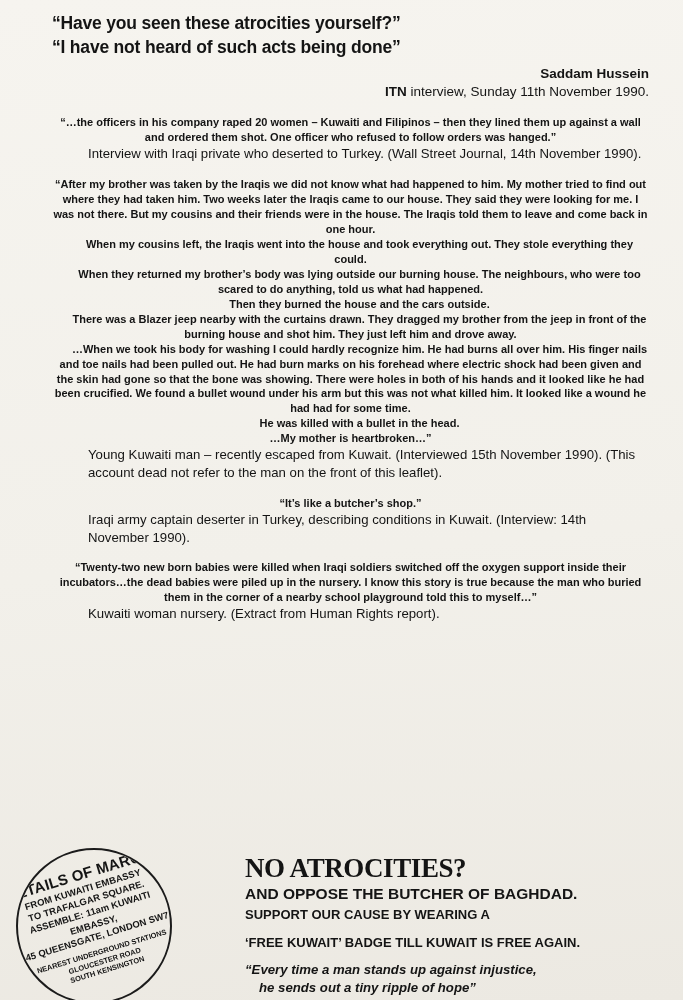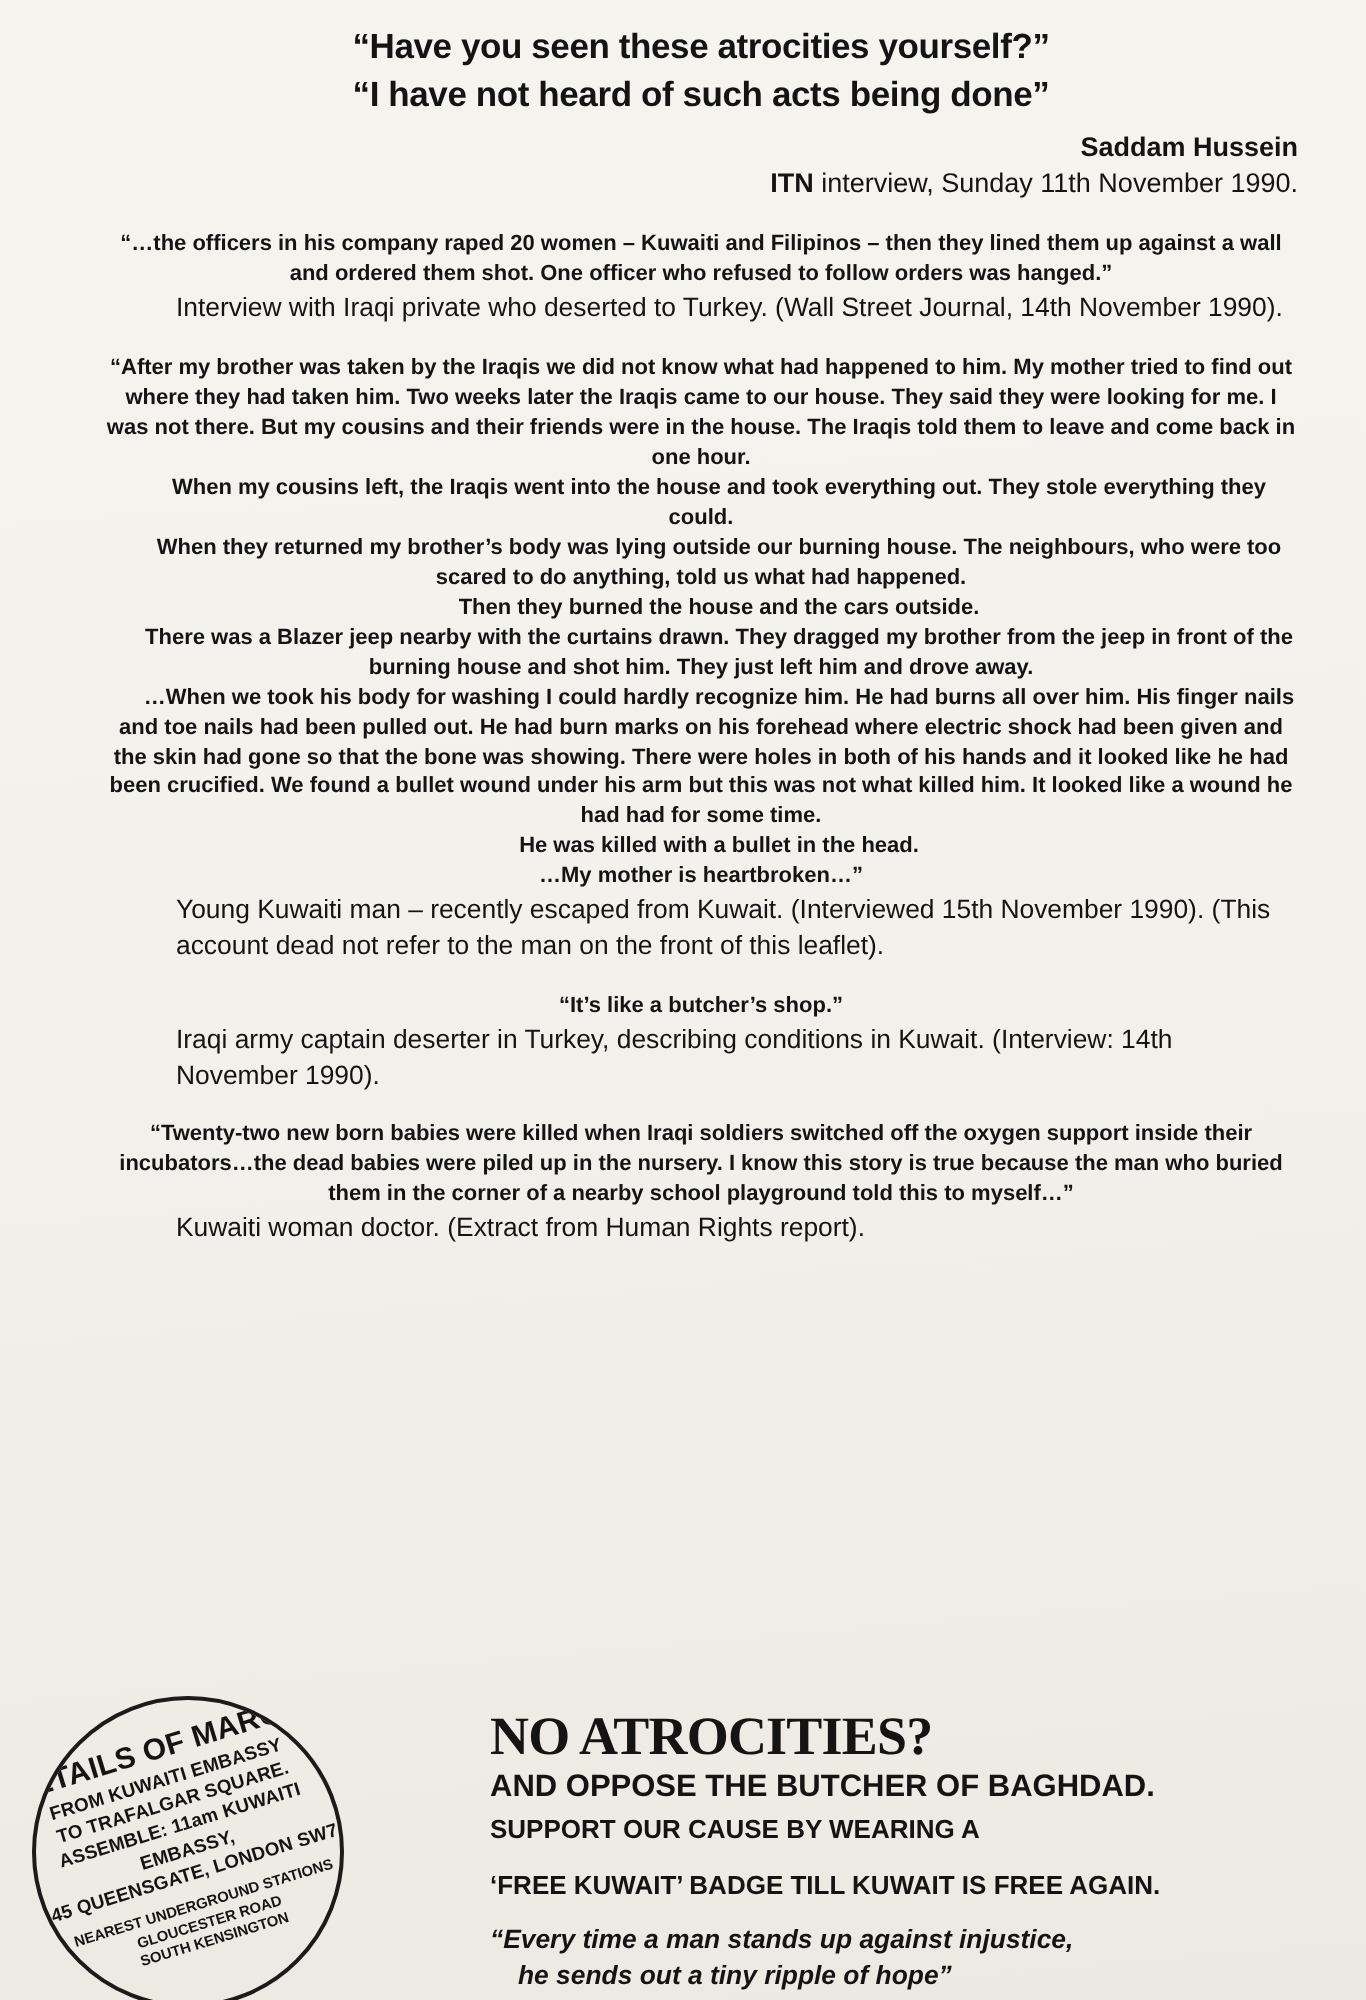--- a/index.html
+++ b/index.html
@@ -23,21 +23,21 @@
     box-sizing: border-box;
     background: linear-gradient(175deg, #f6f4ef 0%, #f2f0ea 55%, #ece9e2 100%);
   }
   .inner {
     padding: 8px 34px 0 52px;
     box-sizing: border-box;
   }
 
   
   .headline {
-    text-align: center;
+    text-align: left;
     font-weight: bold;
     font-size: 17.5px;
     line-height: 1.35;
     letter-spacing: -0.2px;
     margin: 4px 0 0 0;
   }
   .headline .l2 { display: block; }
 
   
   .attrib {
@@ -220,21 +220,21 @@
       <span class="line">Iraqi army captain deserter in Turkey, describing conditions in Kuwait.</span>
       <span class="line">(Interview: 14th November 1990).</span>
     </div>
 
     <div class="blockgap"></div>
 
     <div class="quote">
       <p>“Twenty-two new born babies were killed when Iraqi soldiers switched off the oxygen support inside their incubators…the dead babies were piled up in the nursery. I know this story is true because the man who buried them in the corner of a nearby school playground told this to myself…”</p>
     </div>
     <div class="attrib-left-ind">
-      <span class="line">Kuwaiti woman doctor.</span>
+      <span class="line">Kuwaiti woman nursery.</span>
       <span class="line">(Extract from Human Rights report).</span>
     </div>
 
   </div>
 
   <div class="bottom">
 
     <div class="march-badge">
       <div class="rot">
         <span class="bt">DETAILS OF MARCH</span>

